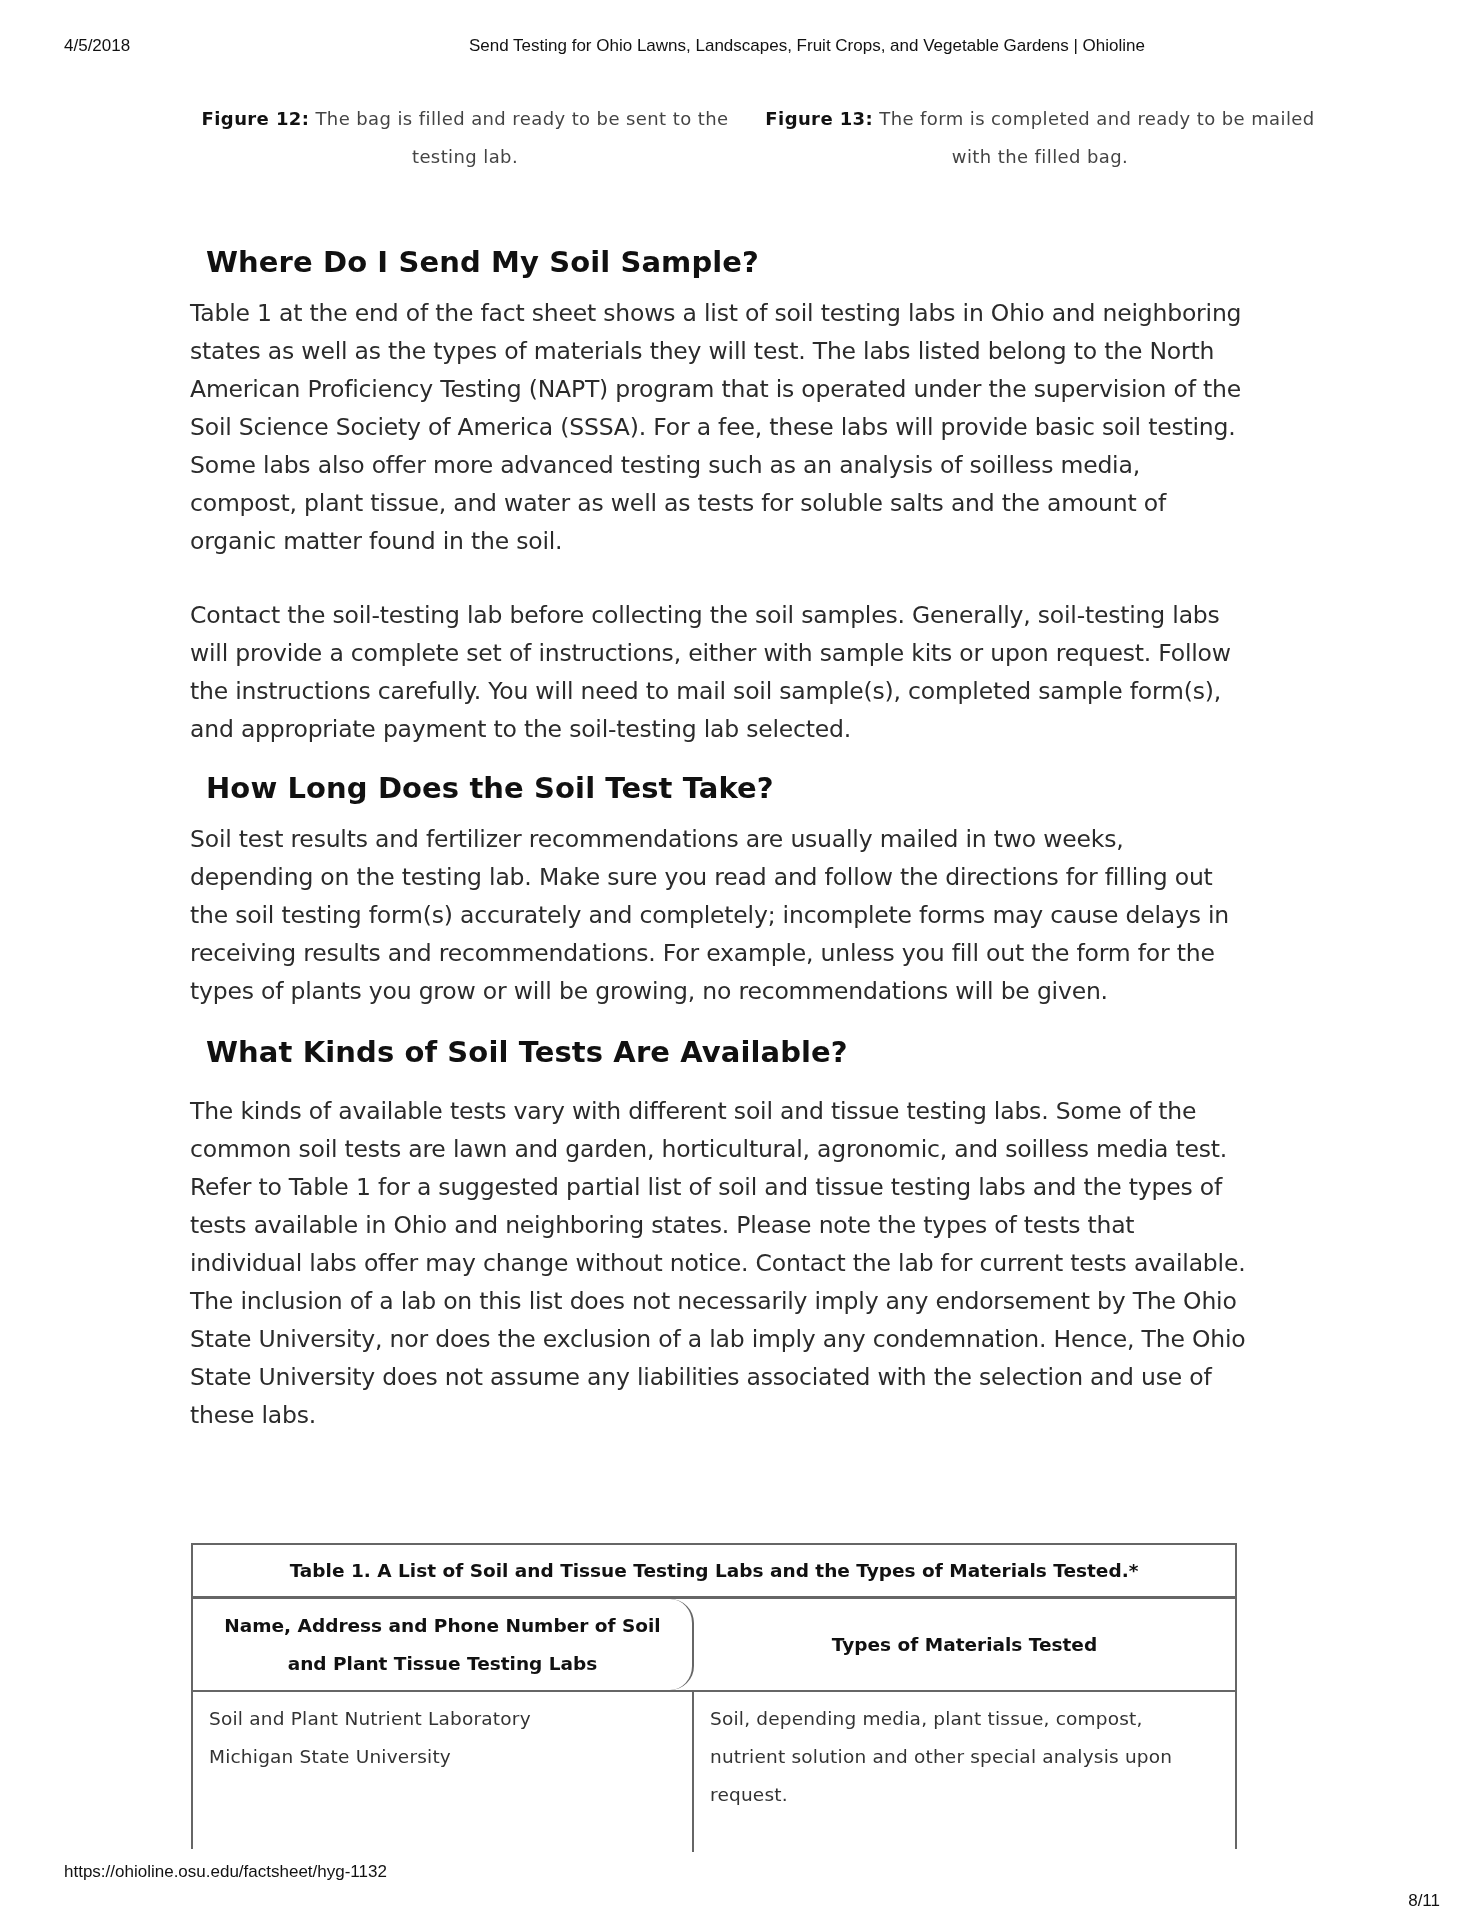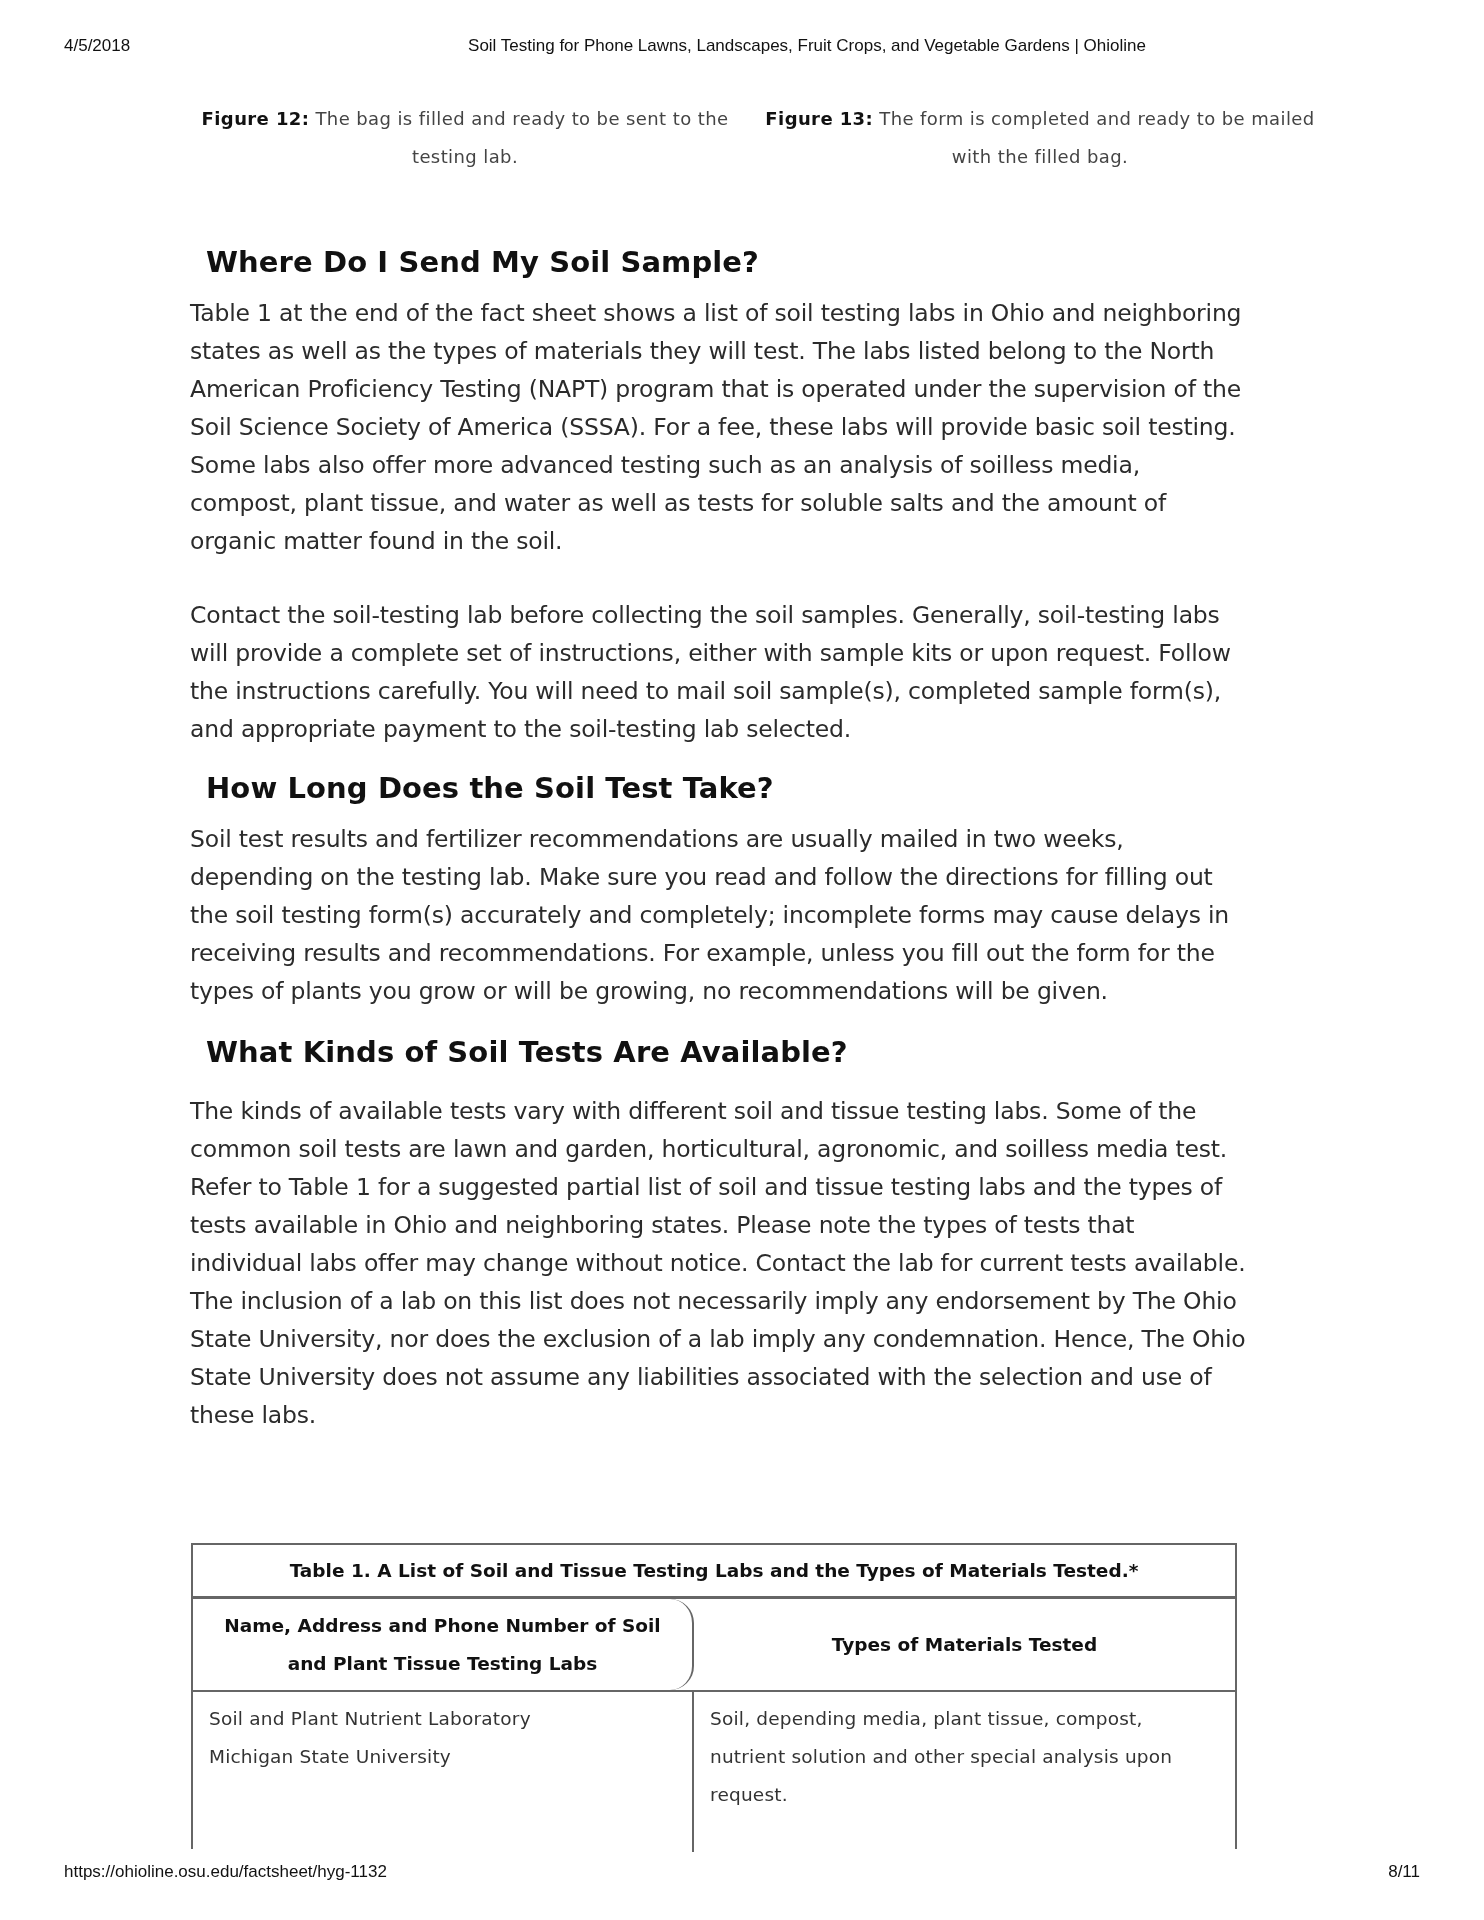--- a/index.html
+++ b/index.html
@@ -166,29 +166,30 @@
       font-family: "Liberation Sans", sans-serif;
       font-size: 17px;
       color: #111;
     }
     .print-footer .url {
       position: absolute;
       left: 64px;
     }
     .print-footer .page {
       position: absolute;
-      right: 64px;
+      right: 44px;
+      margin-top: 29px;
     }
   </style>
 </head>
 <body>
 
 <div class="print-header">
   <span class="date">4/5/2018</span>
-  <span class="title">Soil Testing for Phone Lawns, Landscapes, Fruit Crops, and Vegetable Gardens | Ohioline</span>
+  <span class="title">Send Testing for Ohio Lawns, Landscapes, Fruit Crops, and Vegetable Gardens | Ohioline</span>
 </div>
 
 <div class="captions">
   <div class="caption">
     <span class="label">Figure 12:</span>
     <span>The bag is filled and ready to be sent to the testing lab.</span>
   </div>
   <div class="caption">
     <span class="label">Figure 13:</span>
     <span>The form is completed and ready to be mailed with the filled bag.</span>

